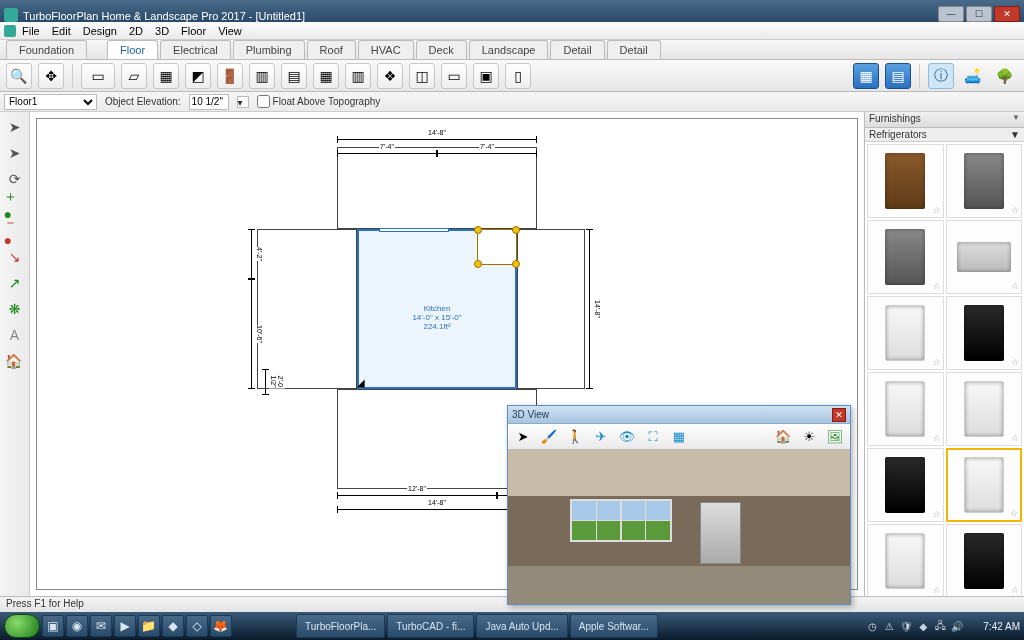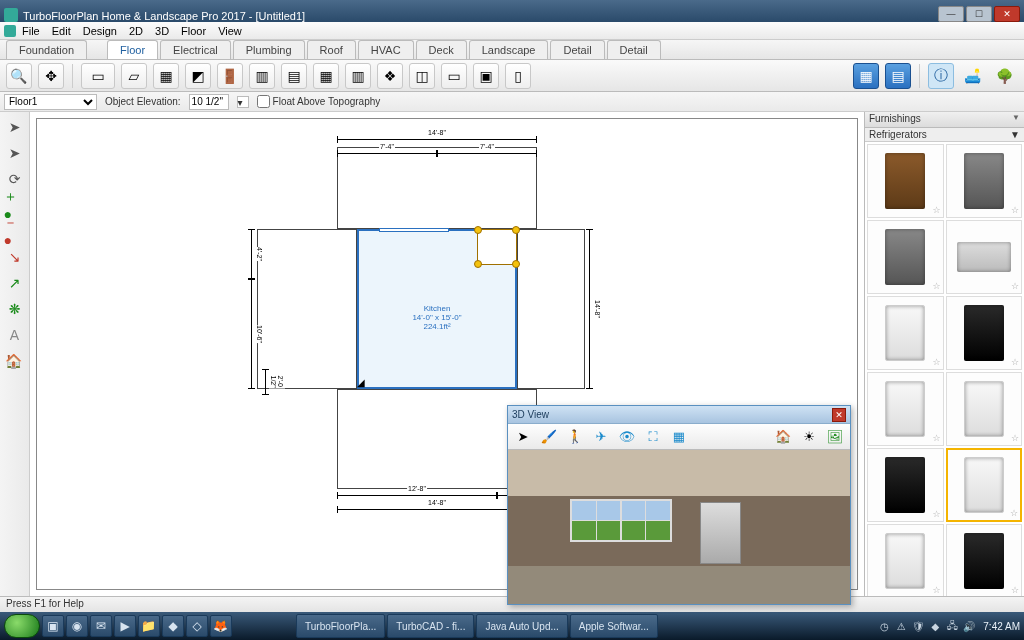--- a/index.html
+++ b/index.html
@@ -64,21 +64,21 @@
 .wall-window::before{content:"";position:absolute;inset:0;background:linear-gradient(to right,transparent 24%,#ddd 24% 26%,transparent 26% 49%,#ddd 49% 51%,transparent 51% 74%,#ddd 74% 76%,transparent 76%),linear-gradient(transparent 48%,#ddd 48% 52%,transparent 52%);}
 .render-fridge{position:absolute;left:56%;top:34%;width:12%;height:40%;background:linear-gradient(#ddd,#aaa);border:1px solid #888;}
 .statusbar{height:16px;background:linear-gradient(#f4f4f4,#e4e4e4);border-top:1px solid #bbb;font-size:10px;padding:1px 6px;color:#333;}
 .taskbar{height:28px;background:linear-gradient(#3a5a7a,#0a1a2a);display:flex;align-items:center;padding:0 4px;gap:2px;}
 .start{width:36px;height:24px;border-radius:12px;background:radial-gradient(circle at 35% 35%,#8adb6a,#1a7a1a);border:1px solid #0a4a0a;}
 .tbitem{height:22px;padding:11px 8px;background:linear-gradient(#4a6a8a,#2a4a6a);color:#d8e4f0;font-size:10px;display:flex;align-items:center;border-radius:2px;border:1px solid #1a3a5a;max-width:120px;overflow:hidden;white-space:nowrap;}
 .tbitem.ico{width:22px;padding:0;justify-content:center;font-size:12px;}
 .taskbar .spacer{flex:1;}
 .tray{display:flex;align-items:center;gap:3px;color:#c8d4e0;font-size:10px;}
 .tray .ticon{width:14px;height:14px;display:flex;align-items:center;justify-content:center;font-size:10px;}
-.clock{color:#e8f0f8;font-size:10px;margin-left:4px;}
+.clock{color:#e8f0f8;font-size:10px;margin-left:16px;}
 </style>
 </head>
 <body>
 
 <div class="titlebar">
   <div class="app-icon"></div>
   <span>TurboFloorPlan Home &amp; Landscape Pro 2017 - [Untitled1]</span>
   <div class="spacer"></div>
   <div class="win-btn min">—</div>
   <div class="win-btn max">☐</div>

